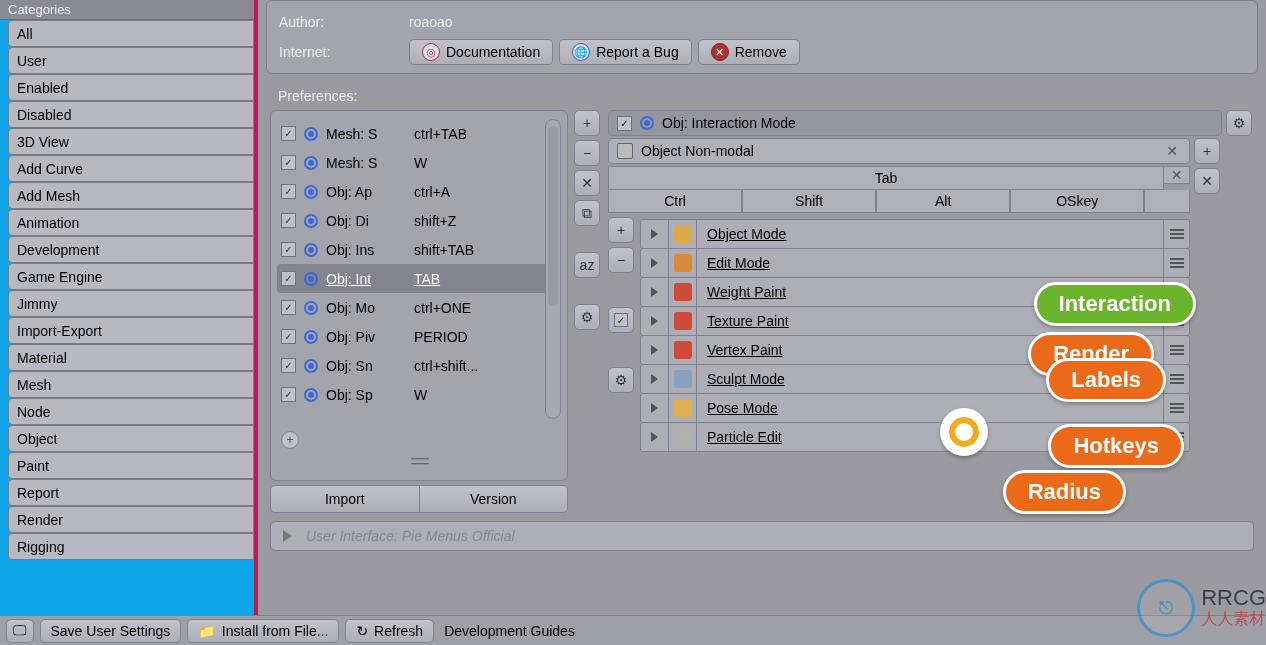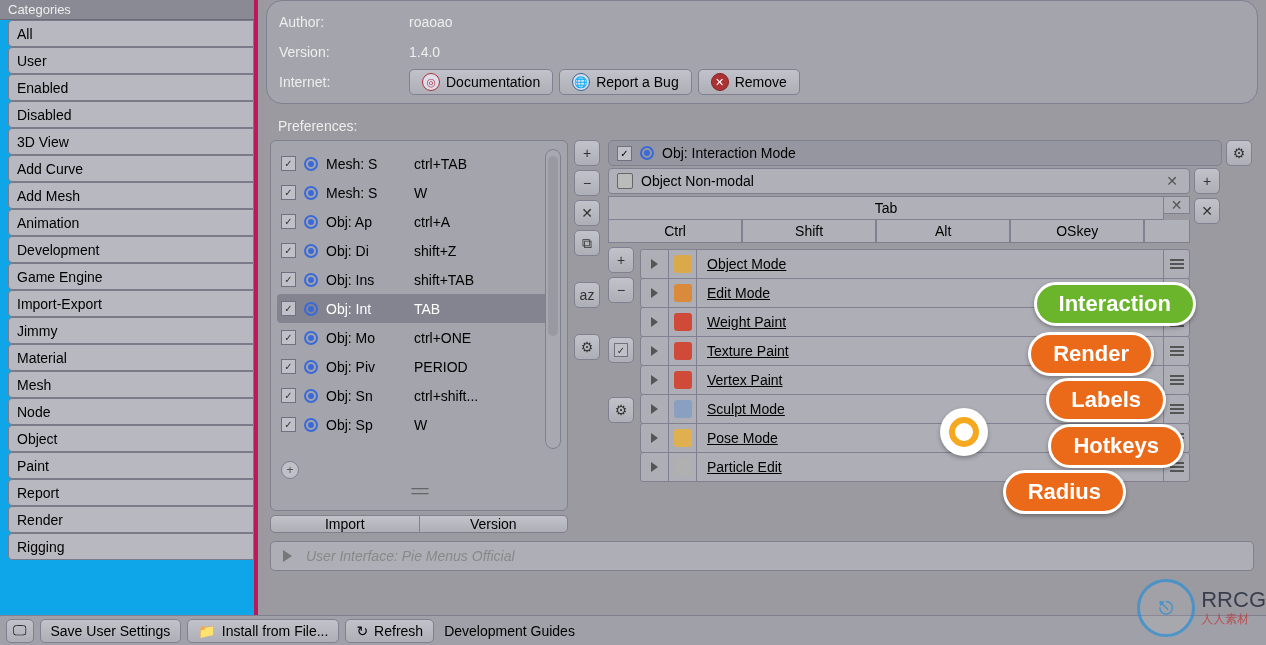--- a/index.html
+++ b/index.html
@@ -4,48 +4,48 @@
 <style>
 * { margin: 0; padding: 0; box-sizing: border-box; font-family: Arial, sans-serif; font-size: 14px; }
 body { width: 1266px; height: 645px; background: #9a9aa0; overflow: hidden; position: relative; }
 
 .layout { display: flex; height: 618px; }
 .sidebar { width: 258px; background: #0ea5e9; border-right: 4px solid #be185d; }
 .sidebar-header { background: #8a8a94; color: #eee; padding: 2px 8px; font-size: 13px; border-bottom: 1px solid #6a6a78; }
 .cat-item { background: #b8b8c0; border: 1px solid #7a7a88; border-radius: 4px 0 0 4px; padding: 3px 8px; margin: 0 0 0 8px; height: 27px; display: flex; align-items: center; color: #000; cursor: pointer; }
 
 .main { flex: 1; background: #9a9aa0; padding: 0 8px; overflow: hidden; }
-.info-panel { background: #a4a4ac; border: 1px solid #808090; border-radius: 16px; padding: 6px 12px; margin: 0 0 8px 0; }
+.info-panel { background: #a4a4ac; border: 1px solid #808090; border-radius: 6px; padding: 6px 12px; margin: 0 0 8px 0; }
 .info-row { display: flex; align-items: center; height: 30px; }
 .info-label { width: 130px; color: #eee; }
 .info-value { color: #eee; }
 .btn { background: linear-gradient(#c2c2ca, #aeaeb6); border: 1px solid #808090; border-radius: 5px; padding: 4px 12px; display: inline-flex; align-items: center; gap: 6px; cursor: pointer; margin-right: 6px; color: #000; height: 26px; }
 .btn .ico { width: 18px; height: 18px; border-radius: 50%; display: inline-flex; align-items: center; justify-content: center; font-size: 11px; }
 
 .prefs-header { color: #eee; padding: 6px 12px; }
 .prefs-body { display: flex; gap: 6px; padding: 0 4px; }
 
 .list-col { width: 298px; }
 .list-panel { background: #a4a4ac; border: 1px solid #808090; border-radius: 6px; padding: 8px 6px; position: relative; }
 .list-scroll { height: 310px; overflow: hidden; position: relative; }
 .list-row { display: flex; align-items: center; height: 29px; padding: 0 4px; gap: 8px; }
 .list-row.active { background: #848490; color: #fff; border-radius: 4px; }
 .chk { width: 15px; height: 15px; border: 1px solid #707080; background: #c0c0c8; display: inline-flex; align-items: center; justify-content: center; font-size: 10px; color: #333; }
 .radio-ico { width: 14px; height: 14px; border: 2px solid #3a6ad8; border-radius: 50%; display: inline-block; position: relative; }
 .radio-ico::after { content:''; width: 6px; height: 6px; background:#3a6ad8; border-radius:50%; position:absolute; top:2px; left:2px; }
 .list-name { width: 80px; color: #000; }
 .list-key { color: #000; }
-.list-row.active .list-name, .list-row.active .list-key { color: #fff; }
+.list-row.active .list-name, .list-row.active .list-key { color: #fff; text-decoration: underline; }
 .list-scrollbar { position: absolute; right: 6px; top: 8px; width: 16px; height: 300px; background: #a8a8b0; border: 1px solid #808090; border-radius: 8px; }
 .list-thumb { position: absolute; top: 6px; left: 2px; width: 10px; height: 180px; background: #989aa2; border-radius: 6px; }
 .grip { display:flex; justify-content:center; color:#666; font-size:18px; letter-spacing:-2px; }
 .add-circ { width:18px; height:18px; border:1px solid #808090; border-radius:50%; background:#c0c0c8; display:inline-flex; align-items:center; justify-content:center; font-size:12px; color:#555; margin:2px 4px; }
 
 .ie-row { display:flex; margin-top:4px; }
-.ie-btn { flex:1; background: linear-gradient(#c2c2ca,#aeaeb6); border:1px solid #808090; text-align:center; cursor:pointer; }
+.ie-btn { flex:1; background: linear-gradient(#c2c2ca,#aeaeb6); border:1px solid #808090; padding:5px; text-align:center; cursor:pointer; }
 .ie-btn:first-child { border-radius: 5px 0 0 5px; }
 .ie-btn:last-child { border-radius: 0 5px 5px 0; border-left:none; }
 
 .mid-col { width: 28px; display:flex; flex-direction:column; gap:4px; }
 .sq-btn { width:26px; height:26px; background: linear-gradient(#c2c2ca,#aeaeb6); border:1px solid #808090; border-radius:5px; display:flex; align-items:center; justify-content:center; cursor:pointer; font-size:14px; color:#333; }
 
 .right-col { flex:1; }
 .mode-header { background:#9696a0; border:1px solid #808090; border-radius:5px; padding:4px 8px; display:flex; align-items:center; gap:8px; margin-bottom:2px; }
 .mode-header .chk2 { width:15px; height:15px; border:1px solid #707080; background:#c0c0c8; display:inline-flex; align-items:center; justify-content:center; font-size:10px; }
 .sub-header { background:#b0b0b8; border:1px solid #808090; border-radius:4px; padding:3px 8px; display:flex; align-items:center; gap:8px; margin-bottom:2px; position:relative; }
@@ -79,21 +79,21 @@
 
 
 .pill { position:absolute; border-radius: 22px; padding:6px 22px; font-size:22px; font-weight:700; color:#fff; border:3px solid #fff; box-shadow:0 2px 4px rgba(0,0,0,0.3); }
 .pill.green { background:#6ab52c; }
 .pill.orange { background:#ea6a1a; }
 .ring { position:absolute; width:48px; height:48px; border-radius:50%; background:#fff; display:flex; align-items:center; justify-content:center; box-shadow:0 2px 4px rgba(0,0,0,0.3); }
 .ring-inner { width:30px; height:30px; border-radius:50%; border:6px solid #f4a920; }
 .watermark { position:absolute; right:0; bottom:8px; display:flex; align-items:center; gap:6px; opacity:0.7; }
 .wm-logo { width:58px; height:58px; border:3px solid #2a8fd8; border-radius:50%; display:flex; align-items:center; justify-content:center; color:#2a8fd8; font-weight:bold; font-size:18px; background:rgba(255,255,255,0.1); }
 .wm-text { color:#0f172a; font-size:22px; font-weight:400; line-height:1; }
-.wm-sub { color:#c03030; font-size:12px; }
+.wm-sub { color:#c03030; font-size:16px; }
 
 .ico-doc { background:#dde; border:1px solid #a33; color:#a33; }
 .ico-bug { background:#dde; border:1px solid #369; color:#369; }
 .ico-rem { background:#a33; color:#fff; border:1px solid #822; }
 
 .sm-ico { width:16px; height:16px; display:inline-block; border:1px solid #666; background:#bbb; border-radius:2px; }
 </style>
 </head>
 <body>
 
@@ -104,42 +104,38 @@
         <div class="cat-item">All</div>
         <div class="cat-item">User</div>
         <div class="cat-item">Enabled</div>
         <div class="cat-item">Disabled</div>
         <div class="cat-item">3D View</div>
         <div class="cat-item">Add Curve</div>
         <div class="cat-item">Add Mesh</div>
         <div class="cat-item">Animation</div>
         <div class="cat-item">Development</div>
         <div class="cat-item">Game Engine</div>
+        <div class="cat-item">Jimmy</div>
         <div class="cat-item">Import-Export</div>
-        <div class="cat-item">Jimmy</div>
         <div class="cat-item">Material</div>
         <div class="cat-item">Mesh</div>
         <div class="cat-item">Node</div>
         <div class="cat-item">Object</div>
         <div class="cat-item">Paint</div>
         <div class="cat-item">Report</div>
         <div class="cat-item">Render</div>
         <div class="cat-item">Rigging</div>
       </div>
   </div>
 
   <div class="main">
     <div class="info-panel">
       <div class="info-row">
         <span class="info-label">Author:</span>
         <span class="info-value">roaoao</span>
-      </div>
-      <div class="info-row">
-        <span class="info-label">Version:</span>
-        <span class="info-value">1.4.0</span>
       </div>
       <div class="info-row">
         <span class="info-label">Internet:</span>
         <span class="btn">
           <span class="ico ico-doc">◎</span>
           <span>Documentation</span>
         </span>
         <span class="btn">
           <span class="ico ico-bug">🌐</span>
           <span>Report a Bug</span>
@@ -441,21 +437,21 @@
   </span>
   <span class="bb-btn">
     <span>↻</span>
     <span>Refresh</span>
   </span>
   <span class="dev-guides">Development Guides</span>
 </div>
 
 <div class="pill green" style="top:282px;right:70px">Interaction</div>
 <div class="pill orange" style="top:332px;right:112px">Render</div>
-<div class="pill orange" style="top:378px;right:100px">Labels</div>
+<div class="pill orange" style="top:358px;right:100px">Labels</div>
 <div class="pill orange" style="top:424px;right:82px">Hotkeys</div>
 <div class="pill orange" style="top:470px;right:140px">Radius</div>
 <div class="ring" style="top:408px;left:940px">
     <div class="ring-inner"></div>
   </div>
 
 <div class="watermark">
   <div class="wm-logo">⎋</div>
   <div>
     <div class="wm-text">RRCG</div>

